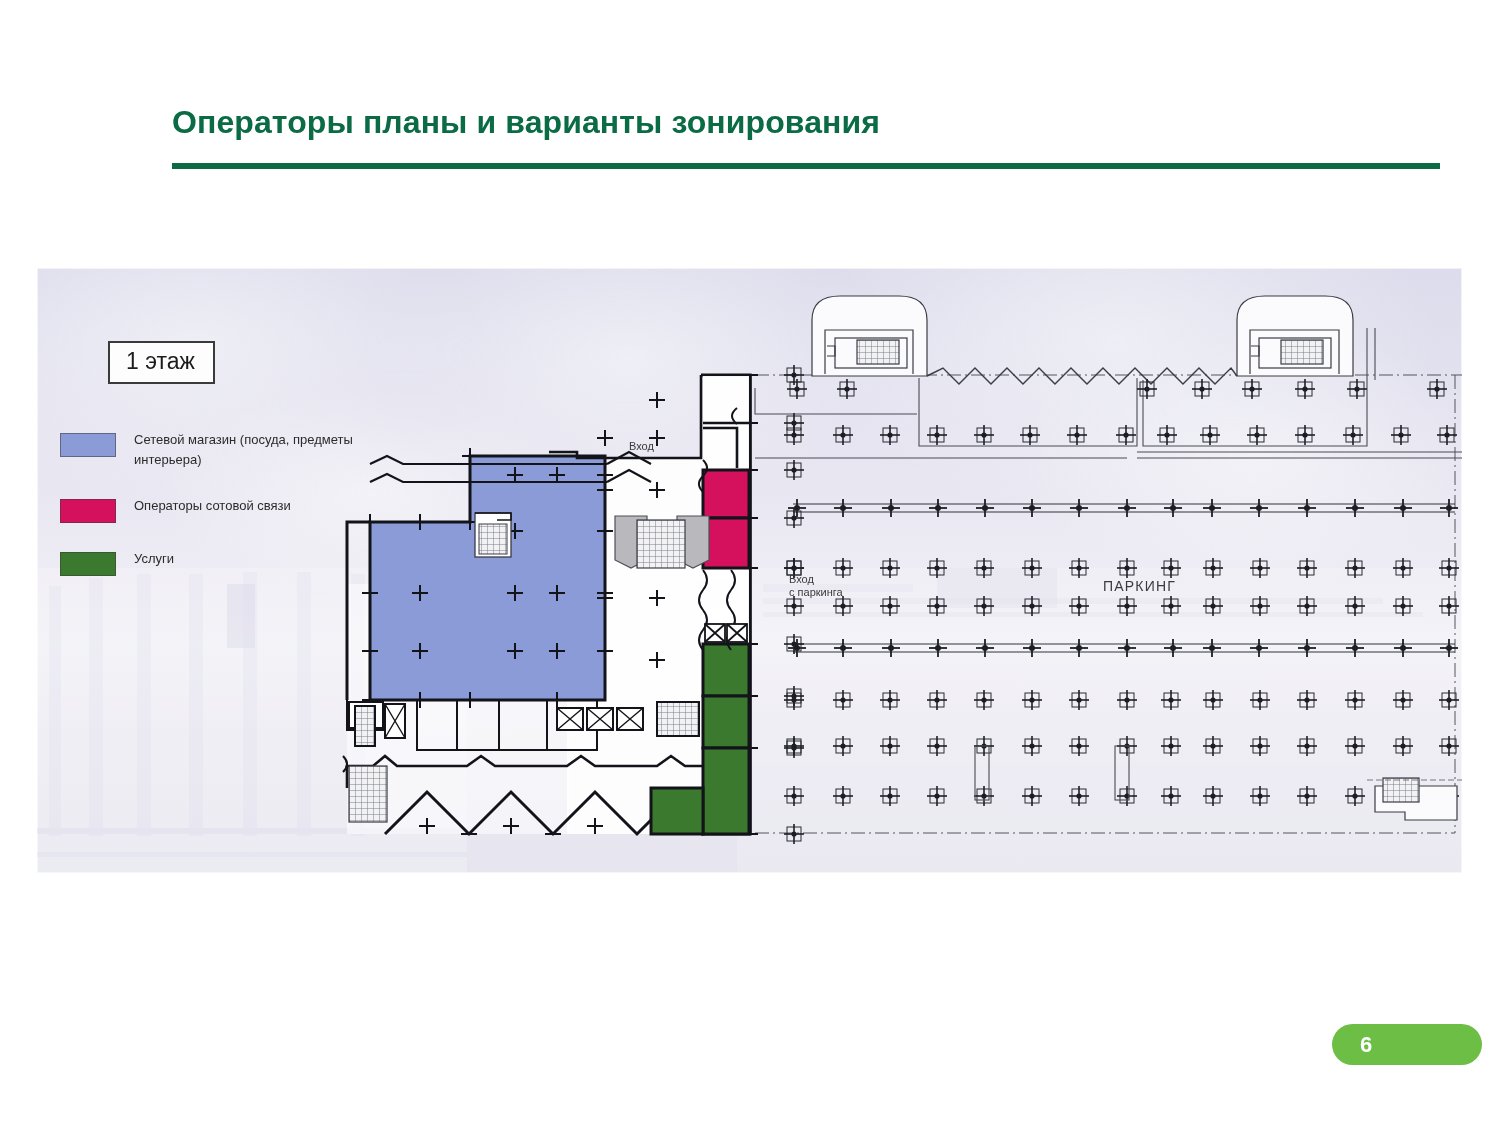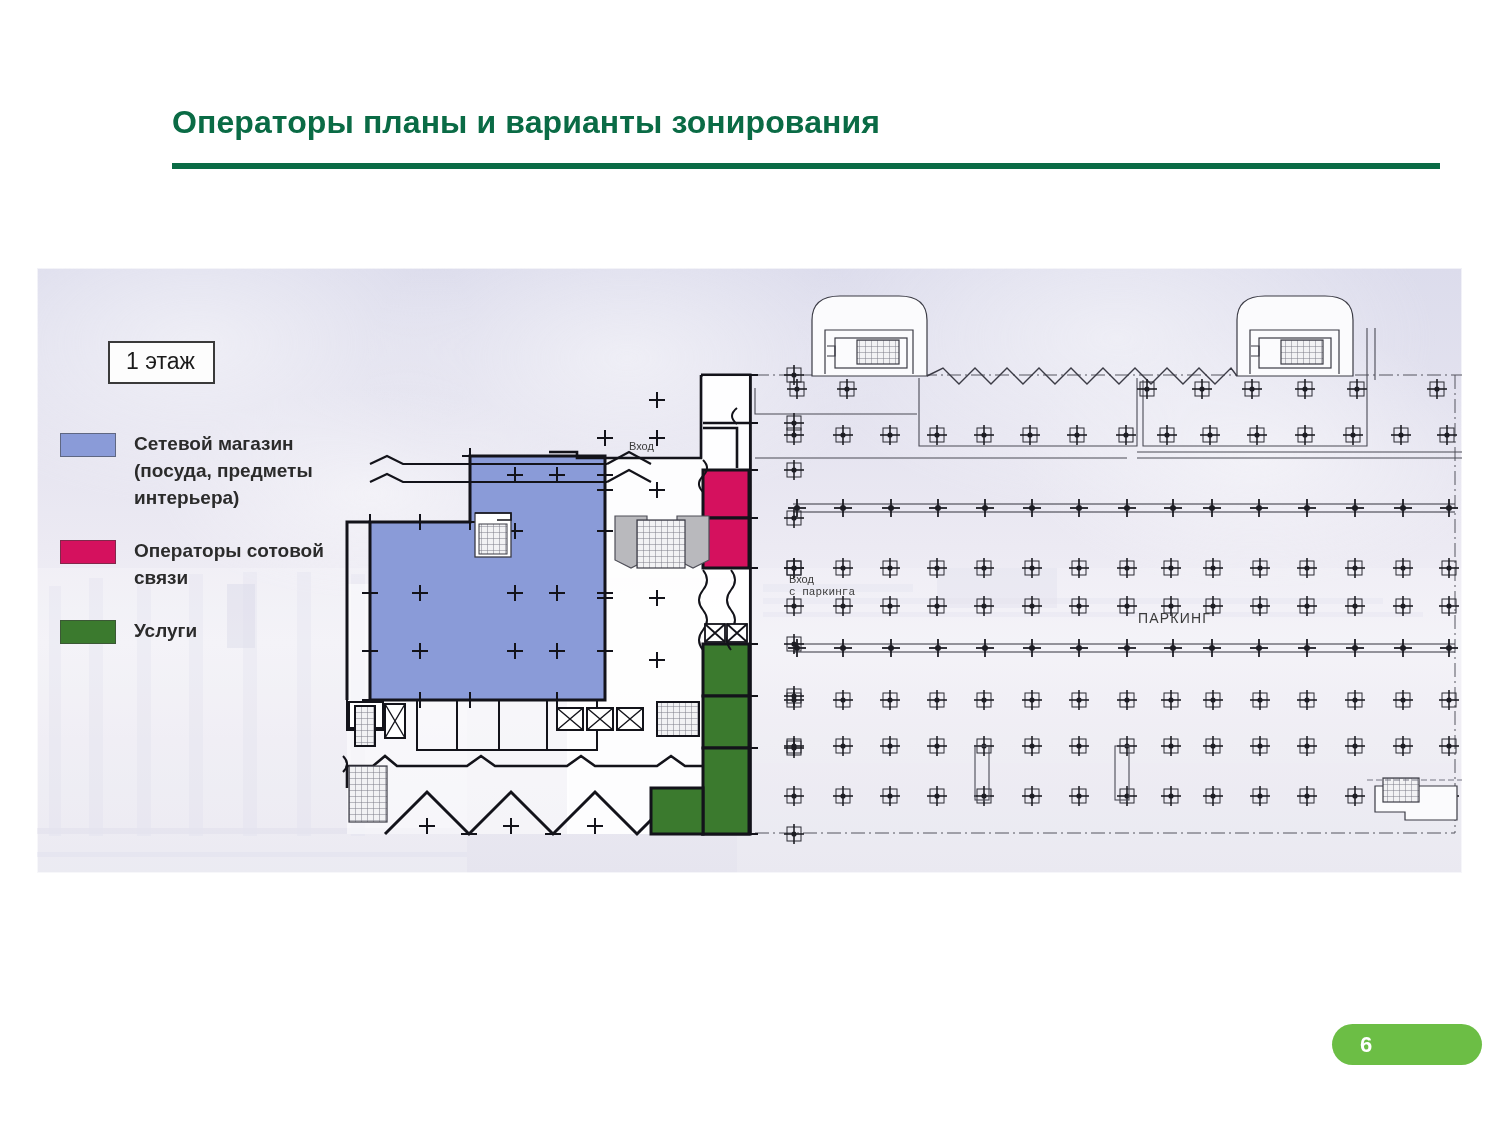--- a/index.html
+++ b/index.html
@@ -50,21 +50,21 @@
   }
 
   
   .legend{position:absolute;left:60px;top:430px;width:300px;}
   .legend-row{display:flex;align-items:flex-start;margin-bottom:26px;}
   .swatch{
     width:54px;height:22px;flex:0 0 54px;margin-top:3px;margin-right:18px;
     border:1px solid rgba(60,60,60,.55);
   }
   .legend-label{
-    font-size:19px;line-height:27px;color:#2b2b2b;font-weight:bold;
+    font-size:13px;line-height:20px;color:#2b2b2b;
   }
 
   
   .plan{position:absolute;left:0;top:0;width:1425px;height:605px;}
 
   .plan-note{
     position:absolute;color:#3a3a3a;font-size:11px;line-height:13px;white-space:nowrap;
   }
   .parking-note{
     position:absolute;color:#3a3a3a;font-size:14px;letter-spacing:1.2px;white-space:nowrap;
@@ -531,22 +531,22 @@
           <line x1="620" y1="322" x2="620" y2="338"></line>
         <line x1="560" y1="330" x2="576" y2="330"></line>
           <line x1="568" y1="322" x2="568" y2="338"></line>
         <line x1="612" y1="392" x2="628" y2="392"></line>
           <line x1="620" y1="384" x2="620" y2="400"></line>
       </g>
     </svg>
 
     <div class="plan-note" style="left:592px;top:172px;">Вход</div>
     <div class="plan-note" style="left:752px;top:305px;">Вход</div>
-    <div class="plan-note" style="left:752px;top:318px;font-family:Liberation Mono, monospace;">с паркинга</div>
-    <div class="parking-note" style="left:1101px;top:310px;margin-top:32px;">ПАРКИНГ</div>
+    <div class="plan-note" style="left:752px;top:318px;">с паркинга</div>
+    <div class="parking-note" style="left:1066px;top:310px;">ПАРКИНГ</div>
 
     <div class="floor-box" style="left:71px;top:73px;">1 этаж</div>
 
     <div class="legend" style="left:23px;top:162px;">
 
       <div class="legend-row">
         <span class="swatch" style="background:#8a9bd8;"></span>
         <span class="legend-label">Сетевой магазин (посуда, предметы интерьера)</span>
       </div>
 

